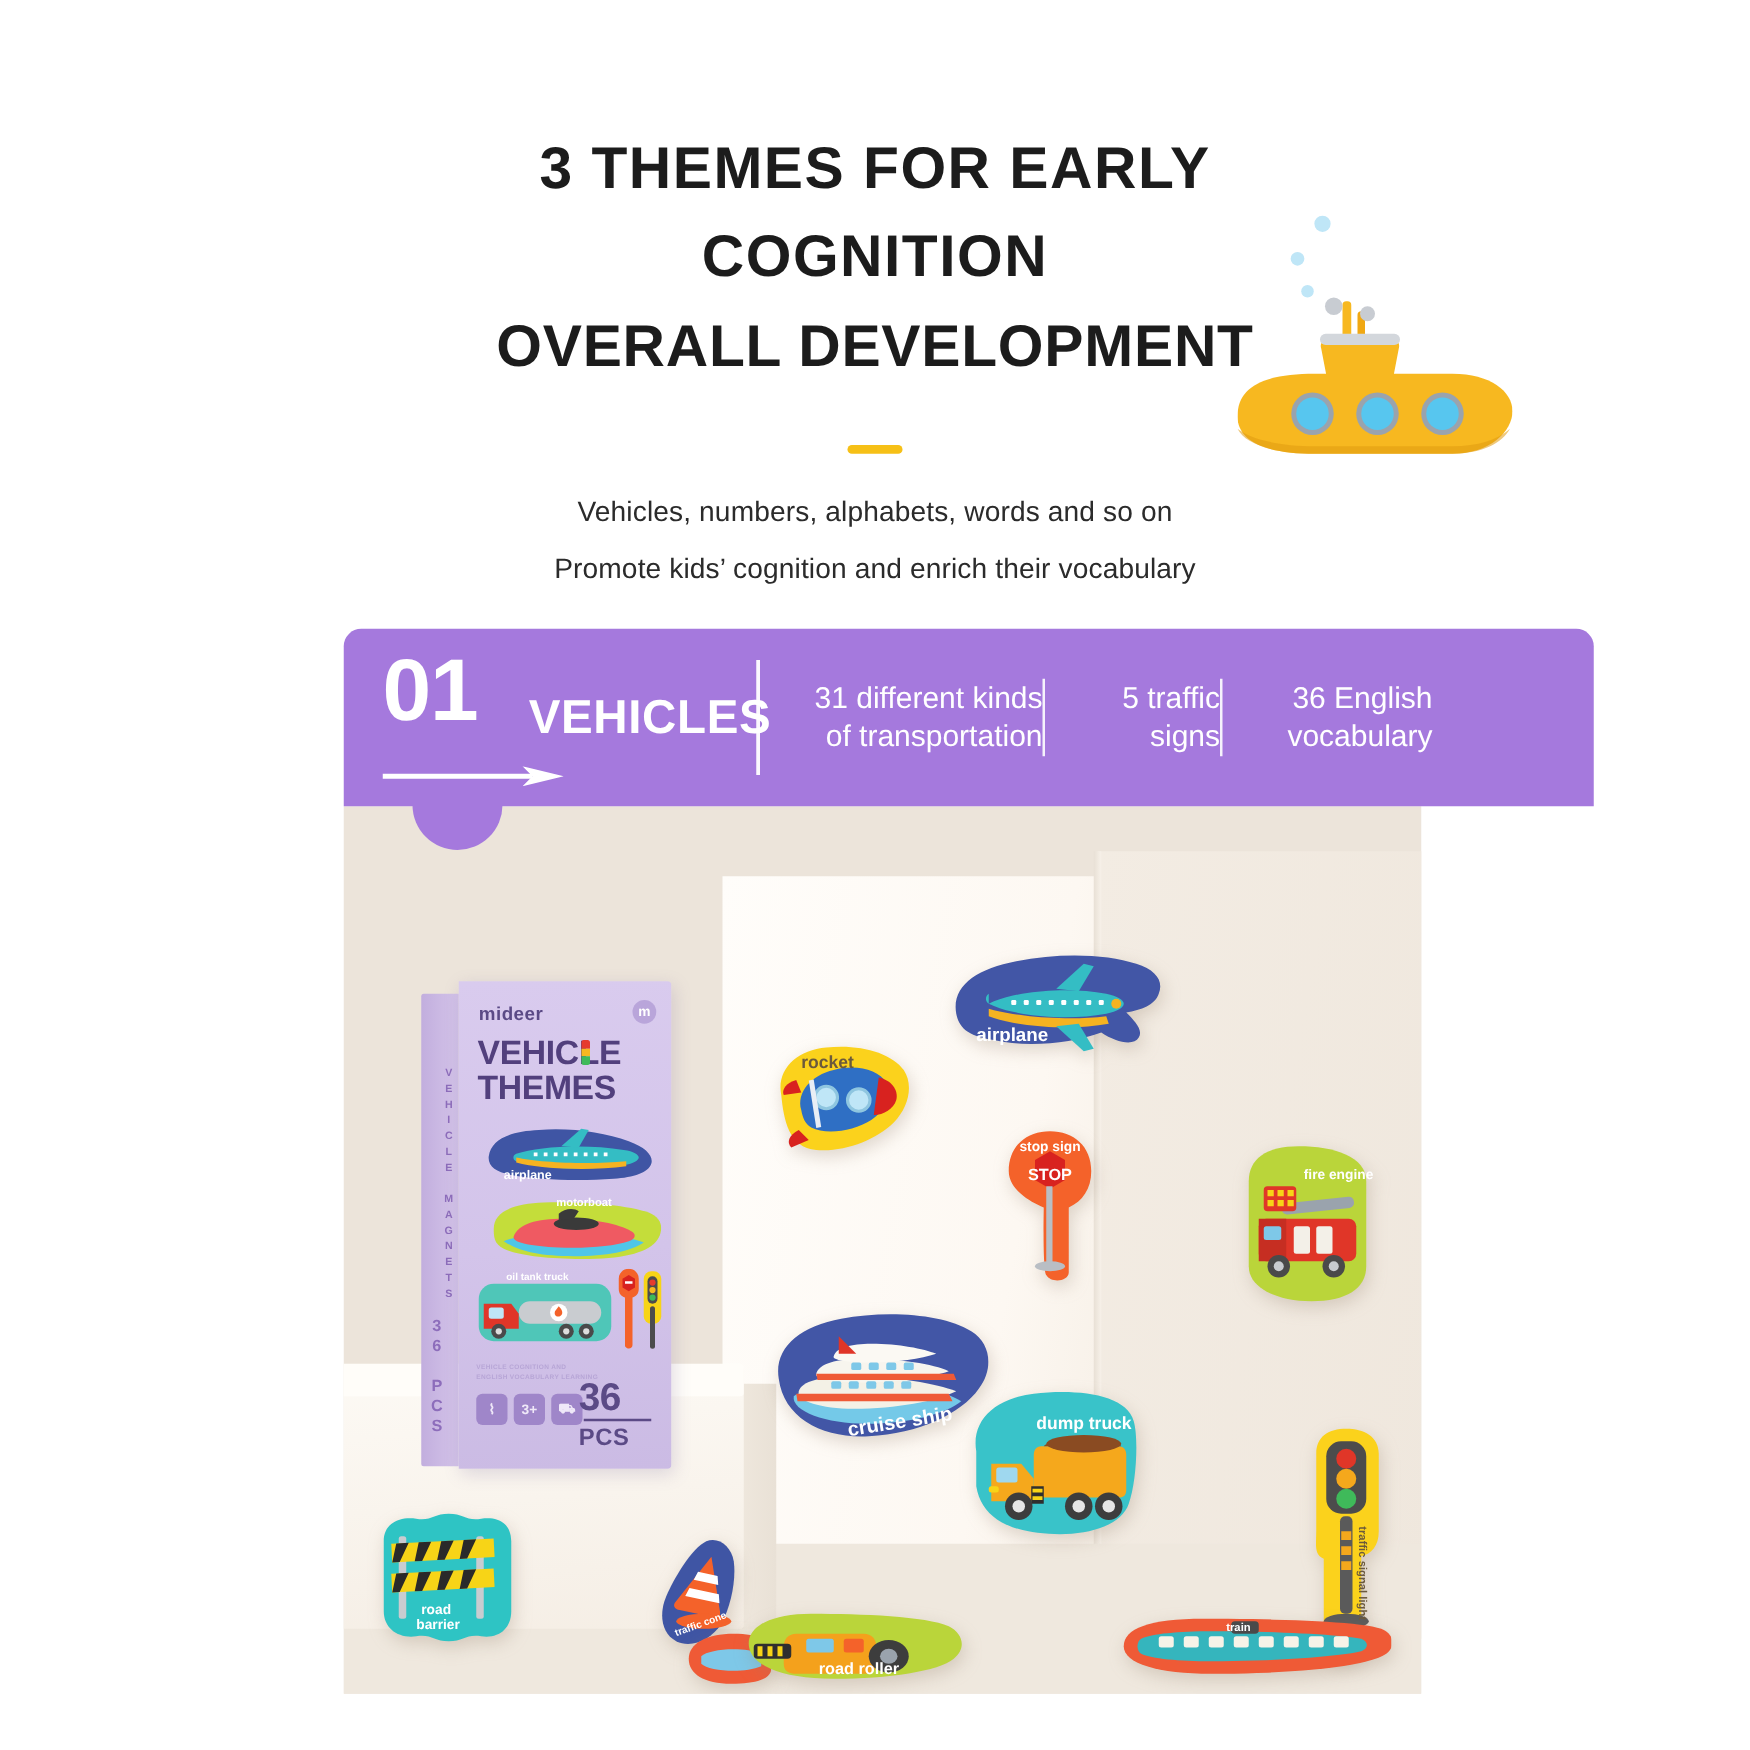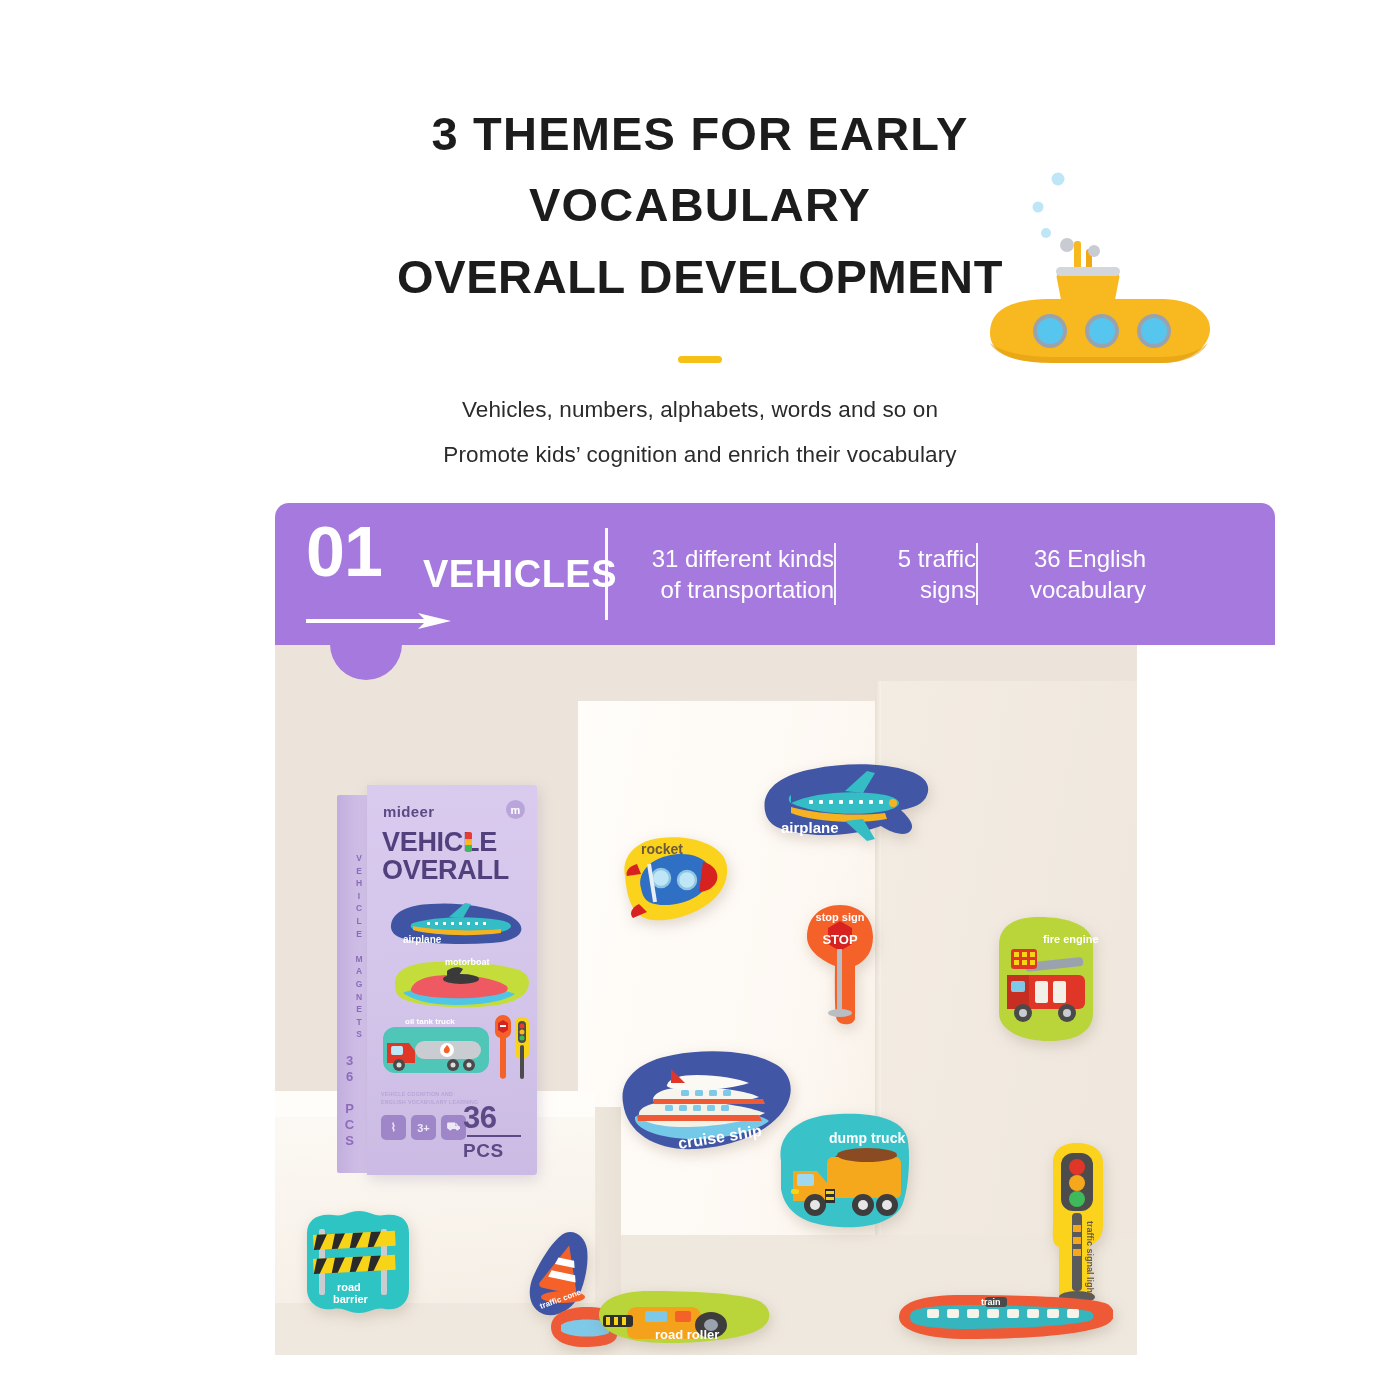--- a/index.html
+++ b/index.html
@@ -218,21 +218,21 @@
   .mlabel { font-family: "Liberation Sans", sans-serif; font-weight: 700; fill: #ffffff; }
   .mlabel-d { fill: #6b5a3c; }
 </style>
 </head>
 <body>
 
 <div class="hero">
 
   <div class="headline">
     <span class="l1">3 THEMES FOR EARLY</span>
-    <span class="l2">VOCABULARY</span>
+    <span class="l2">COGNITION</span>
     <span class="l3">OVERALL DEVELOPMENT</span>
   </div>
 
   <div class="rule"></div>
 
   <div class="sub sub2">Promote kids’ cognition and enrich their vocabulary</div>
   <div class="sub sub1">Vehicles, numbers, alphabets, words and so on</div>
 
   <svg class="sub-art" viewBox="0 0 220 200">
     <circle cx="68" cy="14" r="6.5" fill="#bfe6f7"></circle>
@@ -290,21 +290,21 @@
     <div class="box-spine">
       <div class="spine-text">VEHICLE MAGNETS</div>
       <div class="spine-pcs">36 PCS</div>
     </div>
     <div class="box-face">
       <div class="brand">mideer</div>
       <div class="brand-badge">m</div>
 
       <div class="ttl">
         <span>VEHICLE</span>
-        <span class="l2">OVERALL</span>
+        <span class="l2">THEMES</span>
       </div>
       <div class="tl-dot">
         <i style="background:#e63b2e"></i>
           <i style="background:#f7b820"></i>
           <i style="background:#3fba5a"></i>
       </div>
 
       <svg class="art-plane" viewBox="0 0 142 58">
         <path d="M8 30c2-14 18-20 40-21 26-2 52 2 72 9 14 5 20 12 18 18-2 7-14 11-30 12-28 2-60 1-82-3C14 43 7 38 8 30z" fill="#3f55a4"></path>
         <path d="M30 28c18-6 56-8 86-3 8 1 12 4 12 6s-4 5-12 6c-30 5-68 3-86-3-3-1-3-5 0-6z" fill="#34bdc4"></path>

